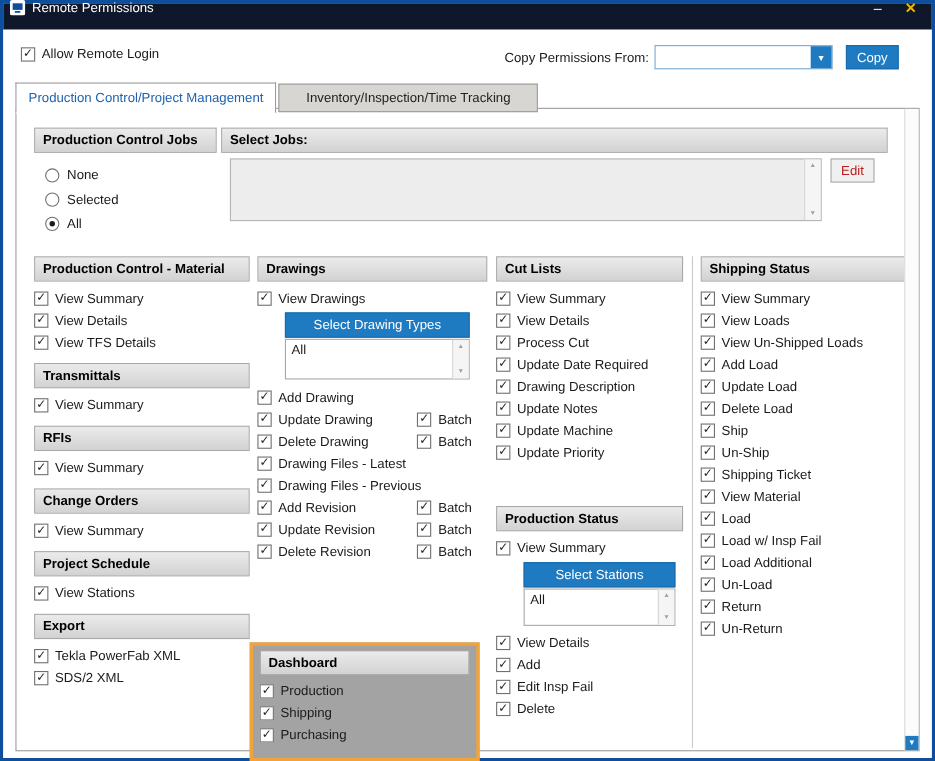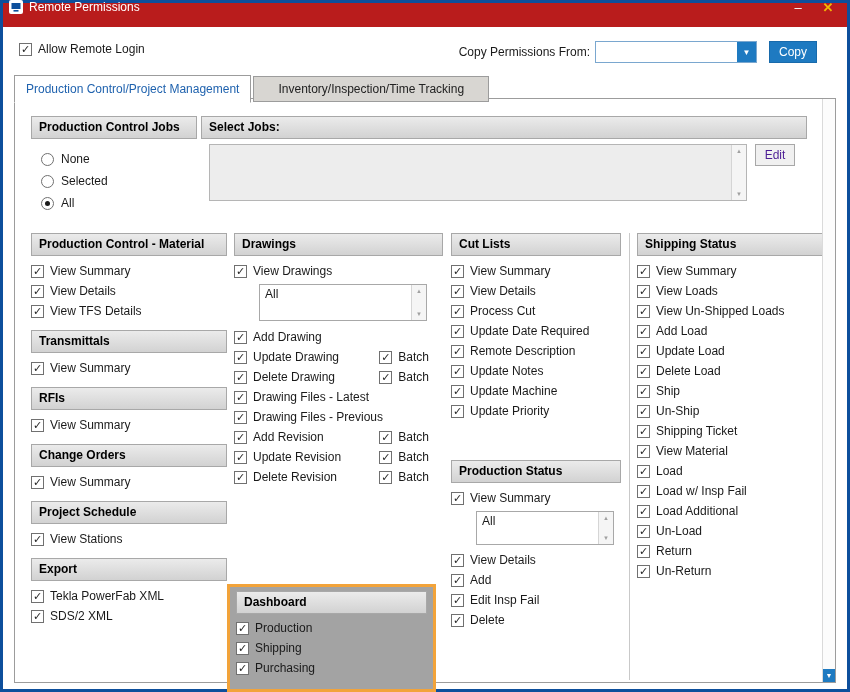--- a/index.html
+++ b/index.html
@@ -1,21 +1,21 @@
 <!DOCTYPE html>
 <html><head>
 <meta charset="utf-8">
 <style>
   * { margin:0; padding:0; box-sizing:border-box; }
   html,body { width:850px; height:692px; overflow:hidden; }
   body { font-family:"Liberation Sans", sans-serif; font-size:12px; color:#1a1a1a; background:#fff; }
 
   .dialog { position:relative; width:850px; height:692px; border:3px solid #0d4f9c; background:#fff; }
 
-  .titlebar { height:24px; background:#b91c1c; color:#fff; display:flex; align-items:center; padding:0 4px 16px 5px; }
+  .titlebar { height:24px; background:#0f172a; color:#fff; display:flex; align-items:center; padding:0 4px 16px 5px; }
   .app-icon { width:15px; height:15px; display:flex; align-items:center; justify-content:center; }
   .title-text { margin-left:6px; font-size:12px; }
   .win-controls { margin-left:auto; display:flex; align-items:center; }
   .win-btn { width:30px; height:22px; display:flex; align-items:center; justify-content:center; font-size:13px; cursor:default; }
   .win-btn.min { color:#ffffff; }
   .win-btn.close { color:#f2b705; font-weight:bold; }
 
   .content { position:relative; width:844px; height:662px; background:#fff; }
 
   .row { display:flex; align-items:center; gap:6px; margin-bottom:6px; }
@@ -44,21 +44,21 @@
   .tab-panel { position:absolute; left:11px; right:11px; top:71px; bottom:6px; border:1px solid #9c9c9c; background:#fff; }
 
   .sec-header { background:linear-gradient(#ebebeb,#d2d2d2); border:1px solid #a8a8a8; font-weight:bold; color:#000; padding:3px 7px 4px; margin-bottom:8px; white-space:nowrap; overflow:hidden; }
 
   .jobs-group { position:absolute; left:16px; top:17px; width:166px; }
   .jobs-group .radio-list { padding-top:5px; }
 
   .select-jobs { position:absolute; left:186px; top:17px; width:606px; }
   .jobs-box { position:absolute; left:8px; top:28px; width:538px; height:57px; border:1px solid #b5b5b5; background:#ededed; }
   .listbox-scroll { position:absolute; right:0; top:0; bottom:0; width:15px; border-left:1px solid #d5d5d5; background:#f5f5f5; display:flex; flex-direction:column; justify-content:space-between; align-items:center; font-size:6px; color:#a0a0a0; padding:3px 0; }
-  .btn-gray { background:#f0f0f0; border:1px solid #a8a8a8; color:#4c1d95; text-align:center; cursor:default; }
+  .btn-gray { background:#f0f0f0; border:1px solid #a8a8a8; color:#b91c1c; text-align:center; cursor:default; }
   .edit-btn { position:absolute; left:554px; top:28px; width:40px; height:22px; padding-top:3px; }
 
   .col { position:absolute; top:134px; }
   .col1 { left:16px; width:196px; }
   .col2 { left:219px; width:209px; }
   .col3 { left:436px; width:170px; }
   .col4 { left:622px; width:190px; }
   .col .sec { margin-top:0; }
   .col .sec + .sec { margin-top:12px; }
 
@@ -235,20 +235,21 @@
             </div>
         </div>
       </div>
 
       <div class="col col2">
         <div class="sec-header">Drawings</div>
         <label class="row">
           <span class="cb">✓</span>
           <span class="lbl">View Drawings</span>
         </label>
+        <div class="btn-blue select-types">Select Drawing Types</div>
         <div class="listbox types">
           <span class="listbox-value">All</span>
           <span class="listbox-scroll">
             <span>▲</span>
             <span>▼</span>
           </span>
         </div>
         <div>
 
             <label class="row batch-row">
@@ -355,21 +356,21 @@
               <span class="lbl">Process Cut</span>
             </label>
 
             <label class="row">
               <span class="cb">✓</span>
               <span class="lbl">Update Date Required</span>
             </label>
 
             <label class="row">
               <span class="cb">✓</span>
-              <span class="lbl">Remote Description</span>
+              <span class="lbl">Drawing Description</span>
             </label>
 
             <label class="row">
               <span class="cb">✓</span>
               <span class="lbl">Update Notes</span>
             </label>
 
             <label class="row">
               <span class="cb">✓</span>
               <span class="lbl">Update Machine</span>
@@ -378,20 +379,21 @@
             <label class="row">
               <span class="cb">✓</span>
               <span class="lbl">Update Priority</span>
             </label>
           </div>
         <div class="sec-header ps-header">Production Status</div>
         <label class="row">
           <span class="cb">✓</span>
           <span class="lbl">View Summary</span>
         </label>
+        <div class="btn-blue select-stations">Select Stations</div>
         <div class="listbox stations">
           <span class="listbox-value">All</span>
           <span class="listbox-scroll">
             <span>▲</span>
             <span>▼</span>
           </span>
         </div>
         <div>
 
             <label class="row">

